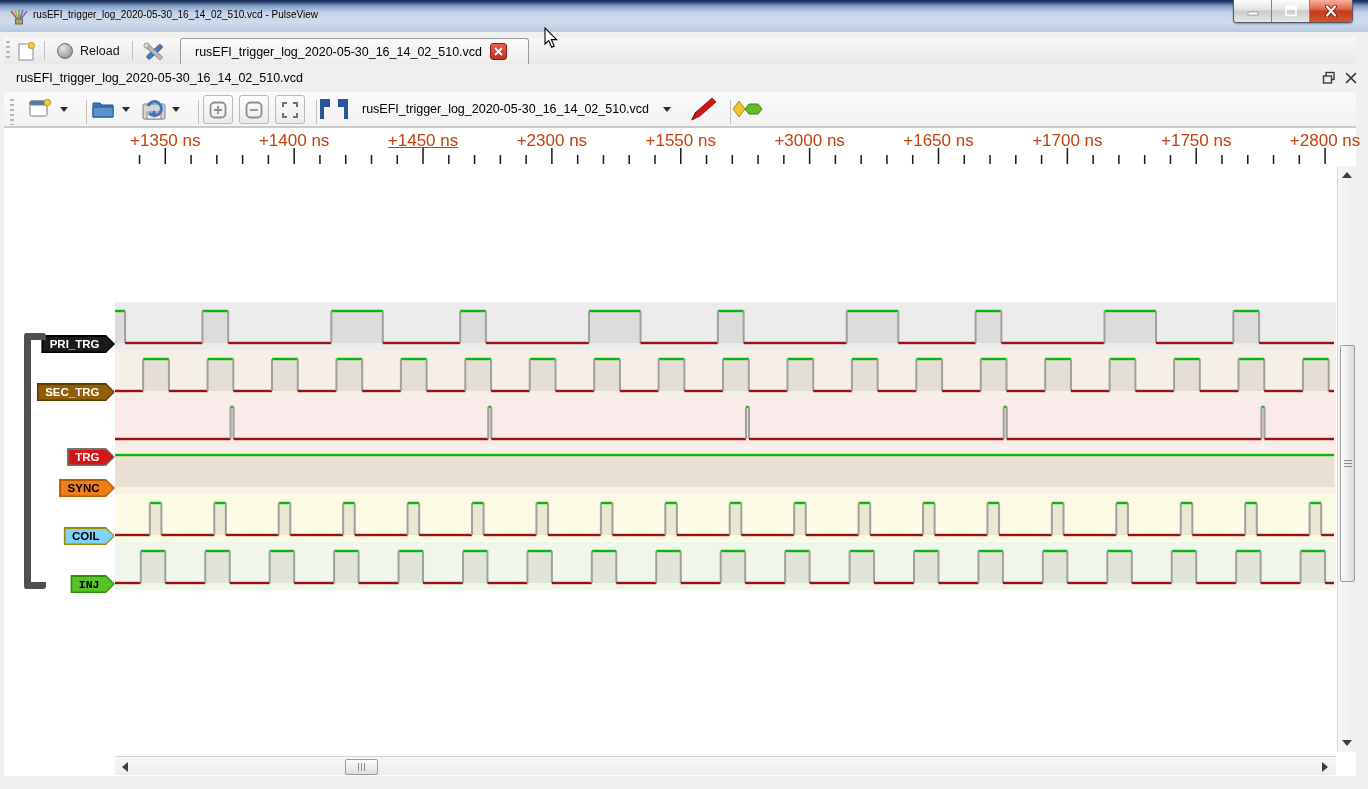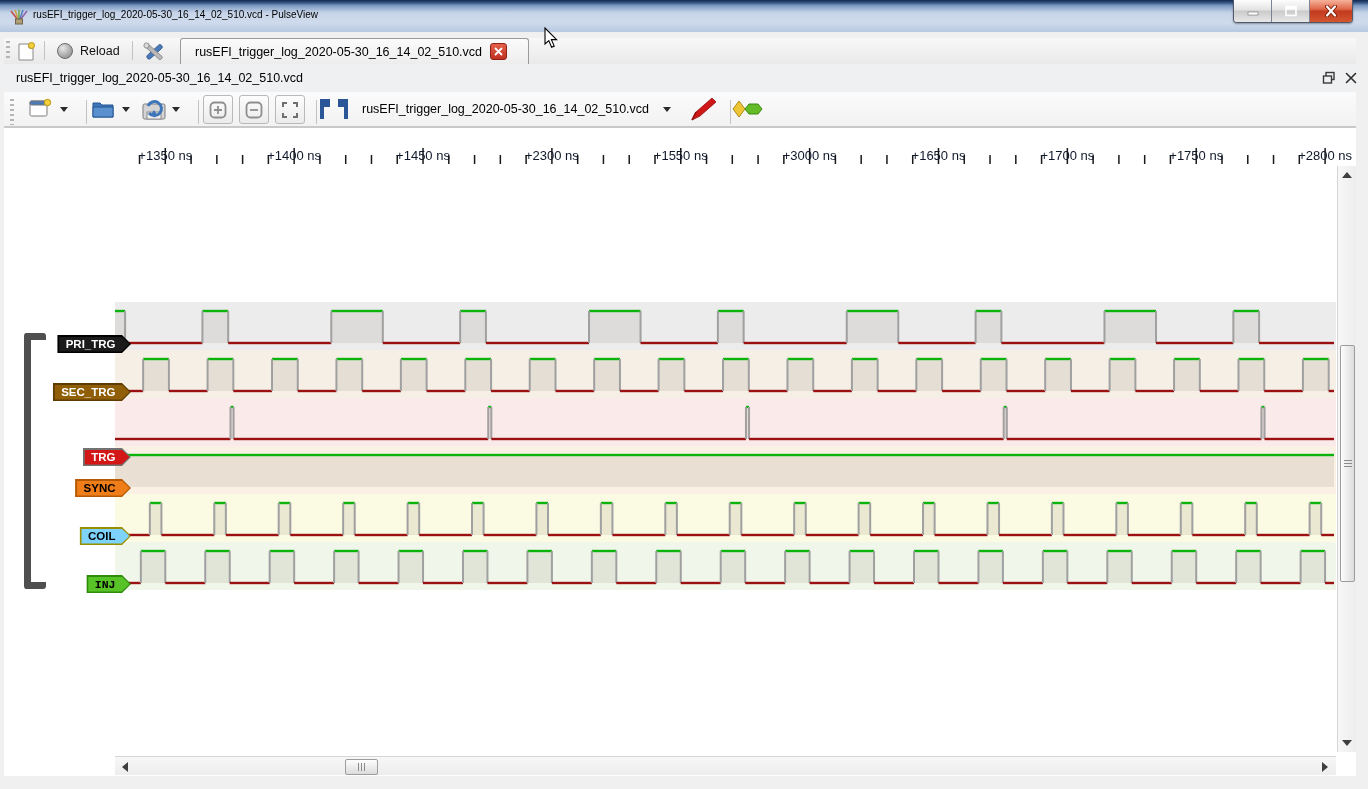--- a/index.html
+++ b/index.html
@@ -40,24 +40,24 @@
   .tbtn{position:absolute;top:3px;height:28px;display:flex;align-items:center;justify-content:center;}
   .chev{width:0;height:0;border-left:4.5px solid transparent;border-right:4.5px solid transparent;
     border-top:5px solid #2b2b2b;}
   .sqbtn{border:1px solid #b9b9b9;border-radius:3px;background:linear-gradient(180deg,#fdfdfd,#ebebeb);
     width:28px;height:27px;}
   #file-selector{display:flex;align-items:center;gap:14px;}
   #file-selector-value{font-size:12.5px;color:#000;white-space:nowrap;}
   
   #view-bg{left:4px;top:127px;width:1352px;height:648px;background:#ffffff;border-top:1px solid #c9c9c9;}
   #wave{left:0;top:0;width:1368px;height:789px;pointer-events:none;}
-  .ruler-label{position:absolute;top:148px;transform:translateX(-50%);font-size:13px;color:#0f172a;white-space:nowrap;}
+  .ruler-label{position:absolute;top:131px;transform:translateX(-50%);font-size:17px;color:#c2410c;white-space:nowrap;}
   
   .sig-tag{position:absolute;left:115px;transform:translateX(-100%);height:18px;padding:1.5px;
-    box-sizing:border-box;clip-path:polygon(0 0,calc(100% - 9px) 0,100% 50%,calc(100% - 9px) 100%,0 100%);margin-left:16px;}
+    box-sizing:border-box;clip-path:polygon(0 0,calc(100% - 9px) 0,100% 50%,calc(100% - 9px) 100%,0 100%);}
   .sig-tag-in{height:15px;line-height:15px;font-size:11.5px;font-weight:700;padding:0 14px 0 7px;
     clip-path:polygon(0 0,calc(100% - 8px) 0,100% 50%,calc(100% - 8px) 100%,0 100%);white-space:nowrap;}
   #trace-group-bracket{left:24px;top:333px;width:22px;height:256px;border-left:7px solid #4f4f4f;
     border-top:7px solid #4f4f4f;border-bottom:7px solid #4f4f4f;border-radius:3px;box-sizing:border-box;}
   
   .sb-track-v{left:1337px;top:166px;width:19px;height:586px;border-left:1px solid #d6d6d6;
     background:linear-gradient(90deg,#f7f7f7,#ededed);box-sizing:border-box;}
   .sb-track-h{left:115px;top:756px;width:1221px;height:19px;border-top:1px solid #d6d6d6;
     background:linear-gradient(180deg,#f7f7f7,#ededed);box-sizing:border-box;}
   .sb-thumb{position:absolute;border:1px solid #9d9d9d;border-radius:2px;
@@ -662,21 +662,21 @@
       <rect x="1300.60065" y="551" width="24.48434999999995" height="32" fill="rgba(88,80,62,0.10)"></rect>
       <rect x="1300.60065" y="549.8" width="24.48434999999995" height="2.4" fill="#0cb30c"></rect>
       <rect x="1299.60065" y="551" width="2" height="32" fill="#a0a0a0"></rect>
       <rect x="1324.085" y="551" width="2" height="32" fill="#a0a0a0"></rect>
       <rect x="1325.085" y="581.8" width="8.914999999999964" height="2.4" fill="#9b1010"></rect>
     </g>
   </svg>
 <div id="ruler">
     <div class="ruler-label" style="left: 165.3px;">+1350 ns</div>
     <div class="ruler-label" style="left: 294.165px;">+1400 ns</div>
-    <div class="ruler-label" style="left: 423.03px;">+1450 ns</div>
+    <div class="ruler-label" style="left: 423.03px; text-decoration: underline;">+1450 ns</div>
     <div class="ruler-label" style="left: 551.895px;">+2300 ns</div>
     <div class="ruler-label" style="left: 680.76px;">+1550 ns</div>
     <div class="ruler-label" style="left: 809.625px;">+3000 ns</div>
     <div class="ruler-label" style="left: 938.49px;">+1650 ns</div>
     <div class="ruler-label" style="left: 1067.36px;">+1700 ns</div>
     <div class="ruler-label" style="left: 1196.22px;">+1750 ns</div>
     <div class="ruler-label" style="left: 1325.09px;">+2800 ns</div>
   </div>
 <div id="tags">
     <div class="sig-tag" style="top: 335px; background: rgb(0, 0, 0);">

